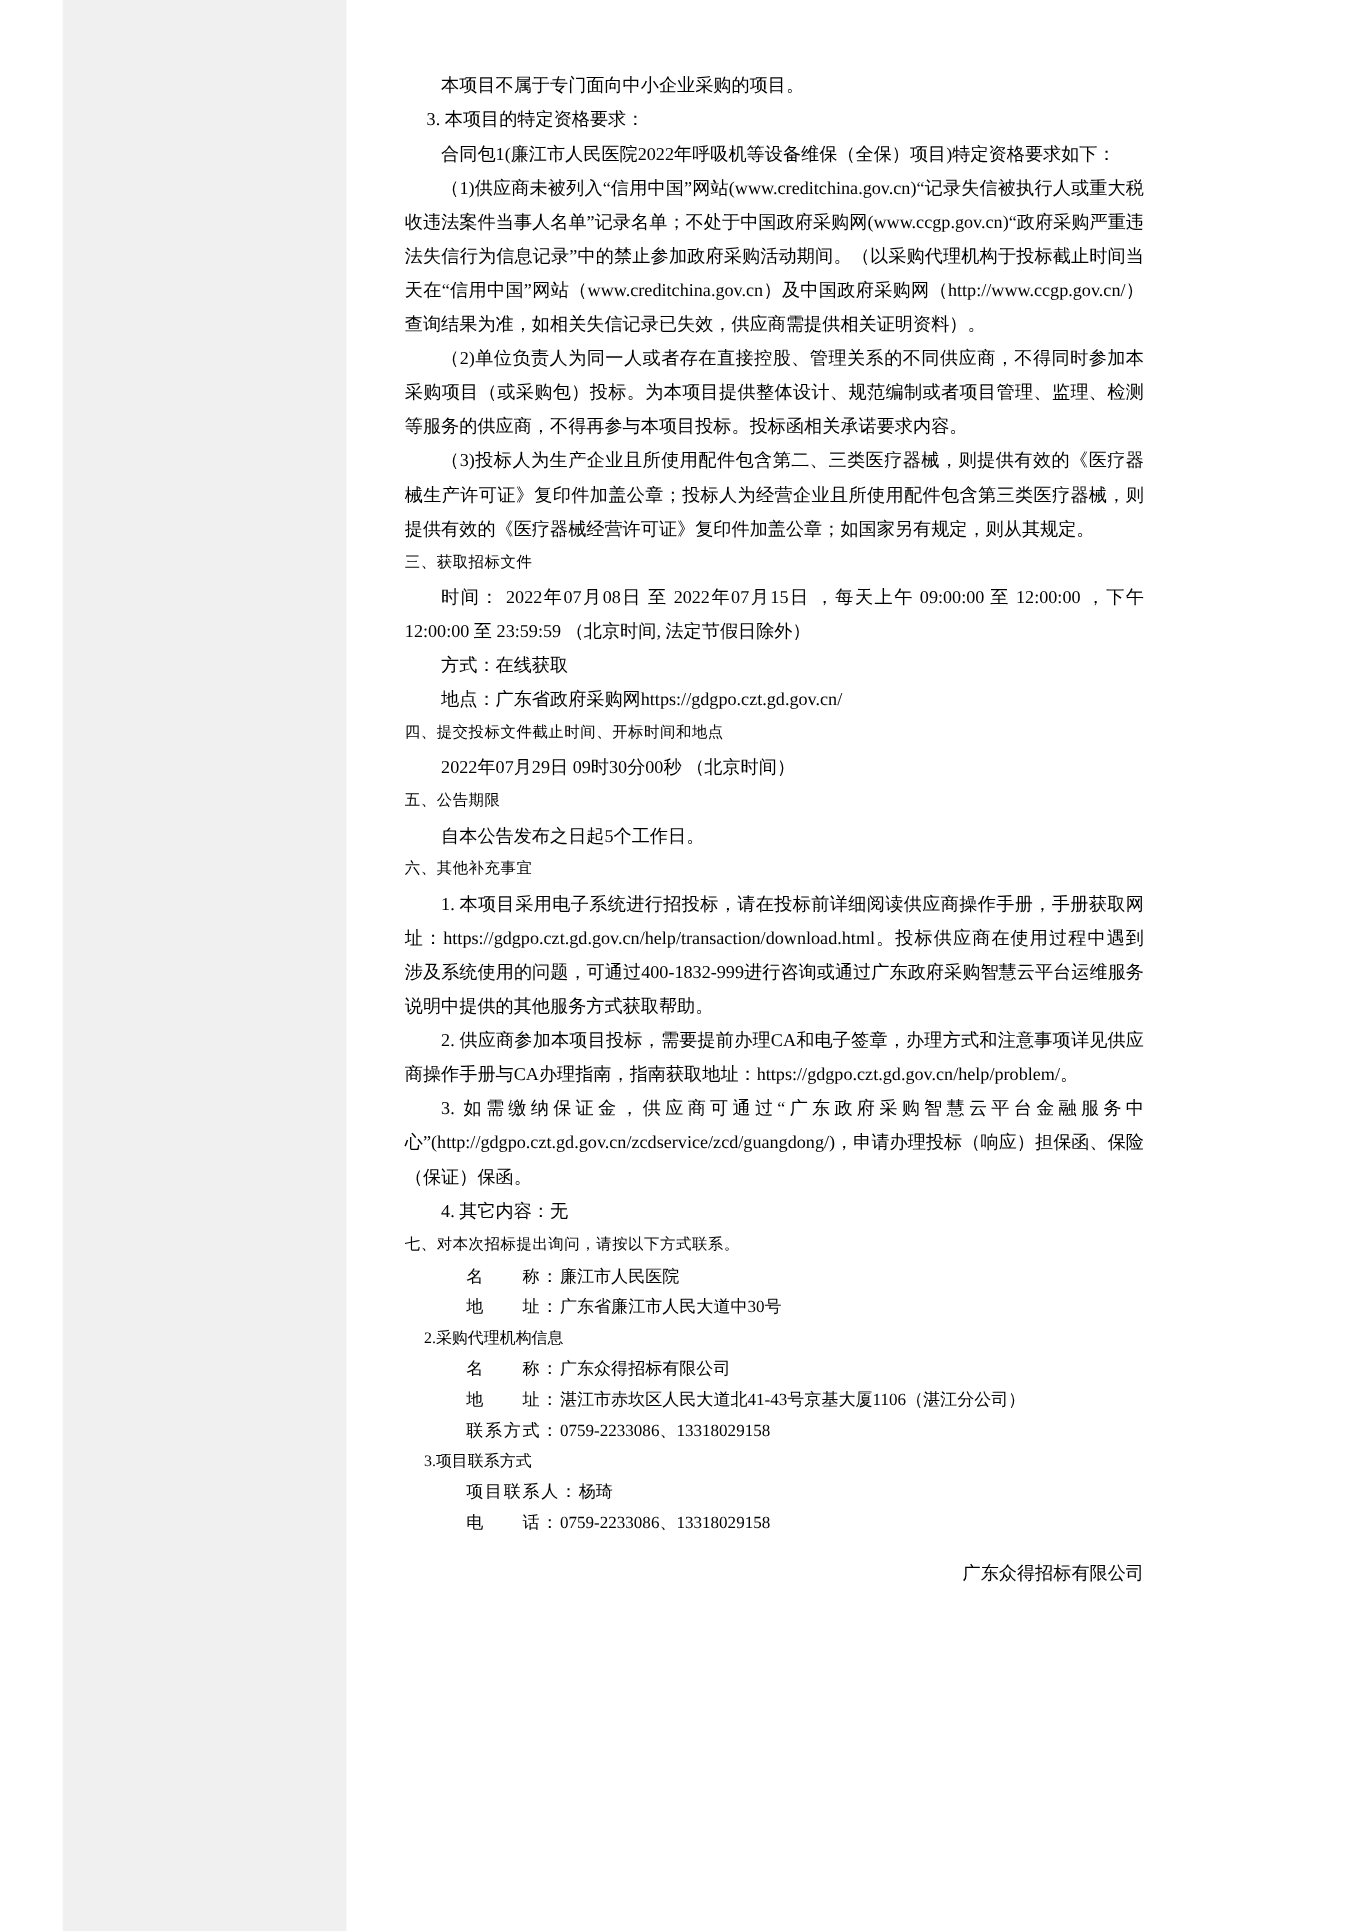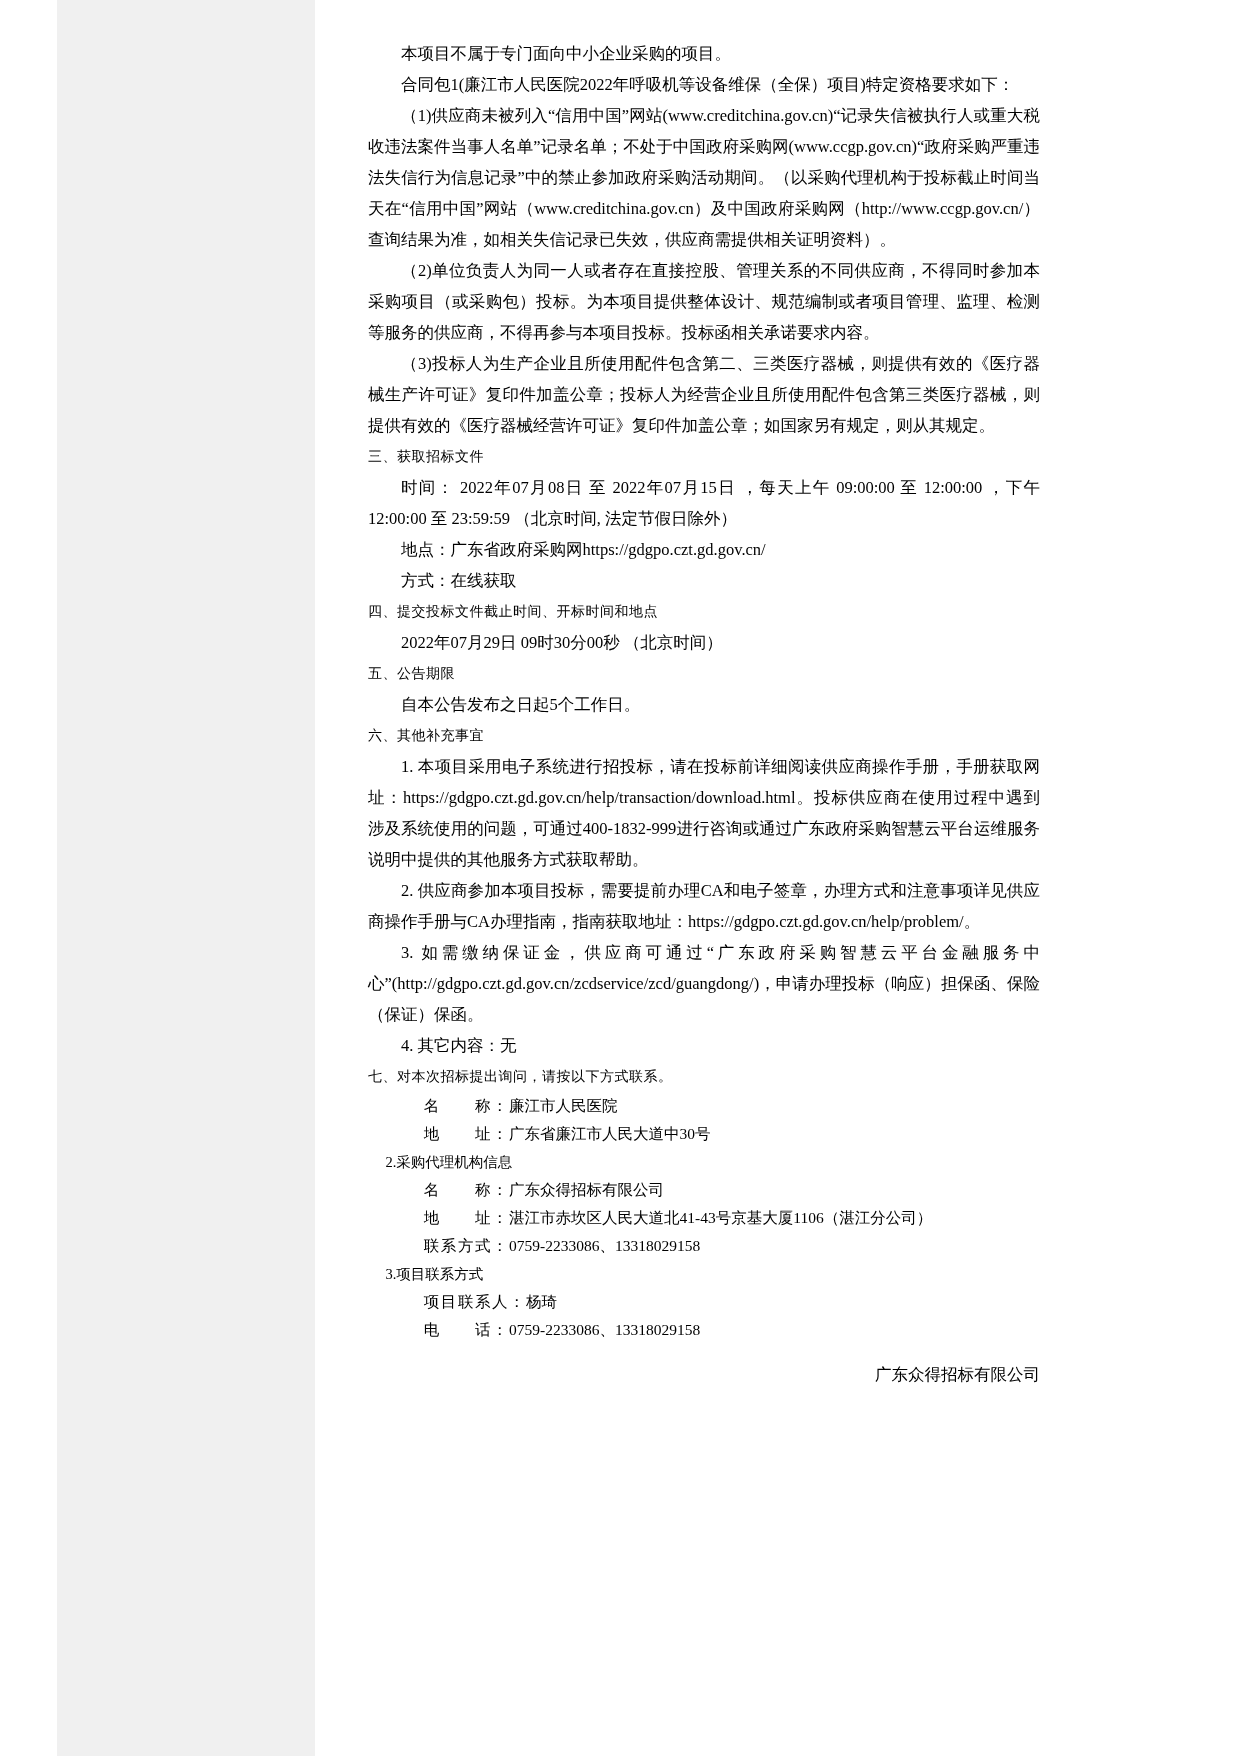--- a/index.html
+++ b/index.html
@@ -21,21 +21,21 @@
     position: absolute;
     left: 57px;
     top: 0;
     width: 258px;
     height: 1756px;
     background: #f0f0f0;
   }
   .body-col {
     position: absolute;
     left: 368px;
-    top: 38px;
+    top: 62px;
     width: 672px;
   }
   p {
     margin: 0;
     font-size: 16.5px;
     line-height: 31px;
     text-align: justify;
     text-justify: inter-ideograph;
   }
   .indent1 { text-indent: 2em; }
@@ -67,29 +67,30 @@
 </head>
 <body>
 
 <div class="page">
 
   <div class="left-band"></div>
 
   <div class="body-col">
 
     <p class="indent1">本项目不属于专门面向中小企业采购的项目。</p>
+    <p class="indent-num">3. 本项目的特定资格要求：</p>
     <p class="indent1">合同包1(廉江市人民医院2022年呼吸机等设备维保（全保）项目)特定资格要求如下：</p>
     <p class="indent1">（1)供应商未被列入“信用中国”网站(www.creditchina.gov.cn)“记录失信被执行人或重大税收违法案件当事人名单”记录名单；不处于中国政府采购网(www.ccgp.gov.cn)“政府采购严重违法失信行为信息记录”中的禁止参加政府采购活动期间。（以采购代理机构于投标截止时间当天在“信用中国”网站（www.creditchina.gov.cn）及中国政府采购网（http://www.ccgp.gov.cn/）查询结果为准，如相关失信记录已失效，供应商需提供相关证明资料）。</p>
     <p class="indent1">（2)单位负责人为同一人或者存在直接控股、管理关系的不同供应商，不得同时参加本采购项目（或采购包）投标。为本项目提供整体设计、规范编制或者项目管理、监理、检测等服务的供应商，不得再参与本项目投标。投标函相关承诺要求内容。</p>
     <p class="indent1">（3)投标人为生产企业且所使用配件包含第二、三类医疗器械，则提供有效的《医疗器械生产许可证》复印件加盖公章；投标人为经营企业且所使用配件包含第三类医疗器械，则提供有效的《医疗器械经营许可证》复印件加盖公章；如国家另有规定，则从其规定。</p>
 
     <h2 class="section sec-gap-top">三、获取招标文件</h2>
     <p class="indent1">时间： 2022年07月08日 至 2022年07月15日 ，每天上午 09:00:00 至 12:00:00 ，下午 12:00:00 至 23:59:59 （北京时间, 法定节假日除外）</p>
+    <p class="indent1">方式：在线获取</p>
     <p class="indent1">地点：广东省政府采购网https://gdgpo.czt.gd.gov.cn/</p>
-    <p class="indent1">方式：在线获取</p>
 
     <h2 class="section sec-gap-top">四、提交投标文件截止时间、开标时间和地点</h2>
     <p class="indent1">2022年07月29日 09时30分00秒 （北京时间）</p>
 
     <h2 class="section sec-gap-top">五、公告期限</h2>
     <p class="indent1">自本公告发布之日起5个工作日。</p>
 
     <h2 class="section sec-gap-top">六、其他补充事宜</h2>
     <p class="indent1">1. 本项目采用电子系统进行招投标，请在投标前详细阅读供应商操作手册，手册获取网址：https://gdgpo.czt.gd.gov.cn/help/transaction/download.html。投标供应商在使用过程中遇到涉及系统使用的问题，可通过400-1832-999进行咨询或通过广东政府采购智慧云平台运维服务说明中提供的其他服务方式获取帮助。</p>
     <p class="indent1">2. 供应商参加本项目投标，需要提前办理CA和电子签章，办理方式和注意事项详见供应商操作手册与CA办理指南，指南获取地址：https://gdgpo.czt.gd.gov.cn/help/problem/。</p>

